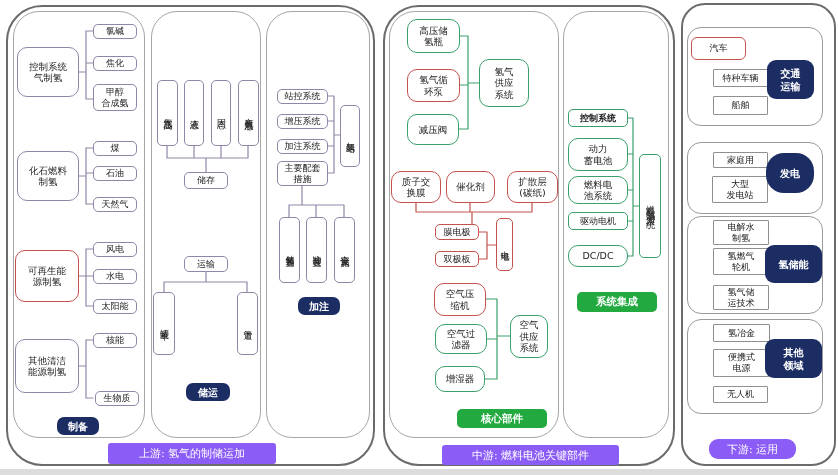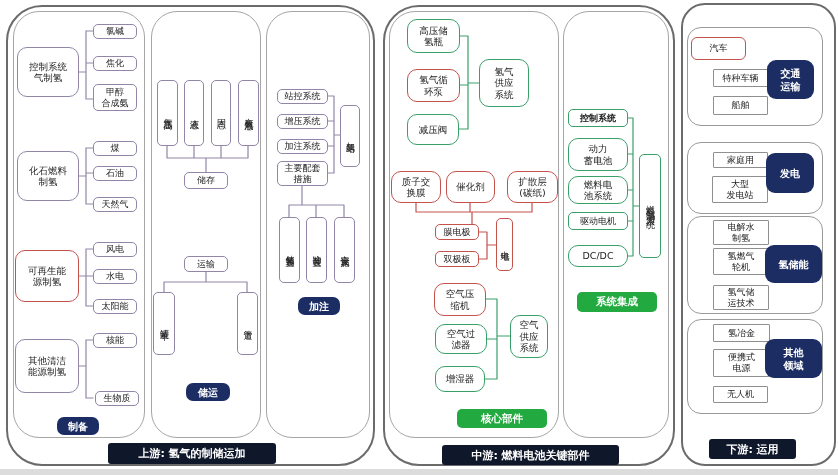--- a/index.html
+++ b/index.html
@@ -18,21 +18,21 @@
   .red { border-color:#c4524d; }
   .green { border-color:#3aa06a; }
   .gray { border-color:#8f8f8f; border-radius:1px;margin-left:21px; }
   .sector { position:absolute; border:1.4px solid #9a9a9a; border-radius:14px; background:#fff; }
   .navy { position:absolute; display:flex; align-items:center; justify-content:center;
     text-align:center; background:#1b2d63; color:#fff; font-weight:bold; font-size:10px;
     border-radius:7px; line-height:1.3; white-space:pre-line; }
   .gbadge { position:absolute; display:flex; align-items:center; justify-content:center;
     background:#22a93f; color:#fff; font-weight:bold; font-size:10.5px; border-radius:5px; }
   .banner { position:absolute; display:flex; align-items:center; justify-content:center;
-    background:#0f172a; color:#fff; font-weight:bold; font-size:11px; border-radius:3px; }
+    background:#8b5cf6; color:#fff; font-weight:normal; font-size:11px; border-radius:3px; }
   .bottom-strip { position:absolute; left:0; top:469px; width:838px; height:6px; background:#dcdcdc; }
 </style>
 </head>
 <body>
 
 <div id="stage">
 
   <div class="panel" style="left:6px;top:5px;width:369px;height:461px;"></div>
   <div class="panel" style="left:383px;top:5px;width:292px;height:461px;"></div>
   <div class="panel" style="left:681px;top:3px;width:155px;height:463px;border-radius:24px;"></div>
@@ -153,37 +153,37 @@
   <div class="box red" style="left:691px;top:37px;width:55px;height:23px;border-radius:6px;">汽车</div>
   <div class="box gray" style="left:692px;top:69px;width:55px;height:18px;">特种车辆</div>
   <div class="box gray" style="left:692px;top:96px;width:55px;height:19px;">船舶</div>
   <div class="navy" style="left:767px;top:60px;width:47px;height:39px;border-radius:9px;">交通
 运输</div>
 
   <div class="sector" style="left:687px;top:142px;width:136px;height:72px;"></div>
   <div class="box gray" style="left:692px;top:152px;width:55px;height:16px;">家庭用</div>
   <div class="box gray" style="left:691px;top:176px;width:56px;height:27px;">大型
 发电站</div>
-  <div class="navy" style="left:766px;top:153px;width:48px;height:40px;border-radius:9px;">发电</div>
+  <div class="navy" style="left:766px;top:153px;width:48px;height:40px;border-radius:18px;">发电</div>
 
   <div class="sector" style="left:687px;top:216px;width:136px;height:98px;"></div>
   <div class="box gray" style="left:692px;top:220px;width:56px;height:25px;">电解水
 制氢</div>
   <div class="box gray" style="left:692px;top:248px;width:56px;height:27px;">氢燃气
 轮机</div>
   <div class="box gray" style="left:692px;top:285px;width:56px;height:25px;">氢气储
 运技术</div>
   <div class="navy" style="left:765px;top:245px;width:57px;height:38px;border-radius:9px;">氢储能</div>
 
   <div class="sector" style="left:687px;top:319px;width:136px;height:95px;"></div>
   <div class="box gray" style="left:692px;top:324px;width:57px;height:18px;">氢冶金</div>
   <div class="box gray" style="left:692px;top:349px;width:57px;height:28px;">便携式
 电源</div>
   <div class="box gray" style="left:692px;top:386px;width:55px;height:17px;">无人机</div>
   <div class="navy" style="left:765px;top:339px;width:57px;height:39px;border-radius:9px;">其他
 领域</div>
 
   <div class="banner" style="left:108px;top:443px;width:168px;height:21px;">上游: 氢气的制储运加</div>
   <div class="banner" style="left:442px;top:445px;width:177px;height:20px;">中游: 燃料电池关键部件</div>
-  <div class="banner" style="left:709px;top:439px;width:87px;height:20px;">下游: 运用</div>
+  <div class="banner" style="left:709px;top:439px;width:87px;height:20px;border-radius:9px;">下游: 运用</div>
 
   <div class="bottom-strip"></div>
 </div>
 
 </body></html>

